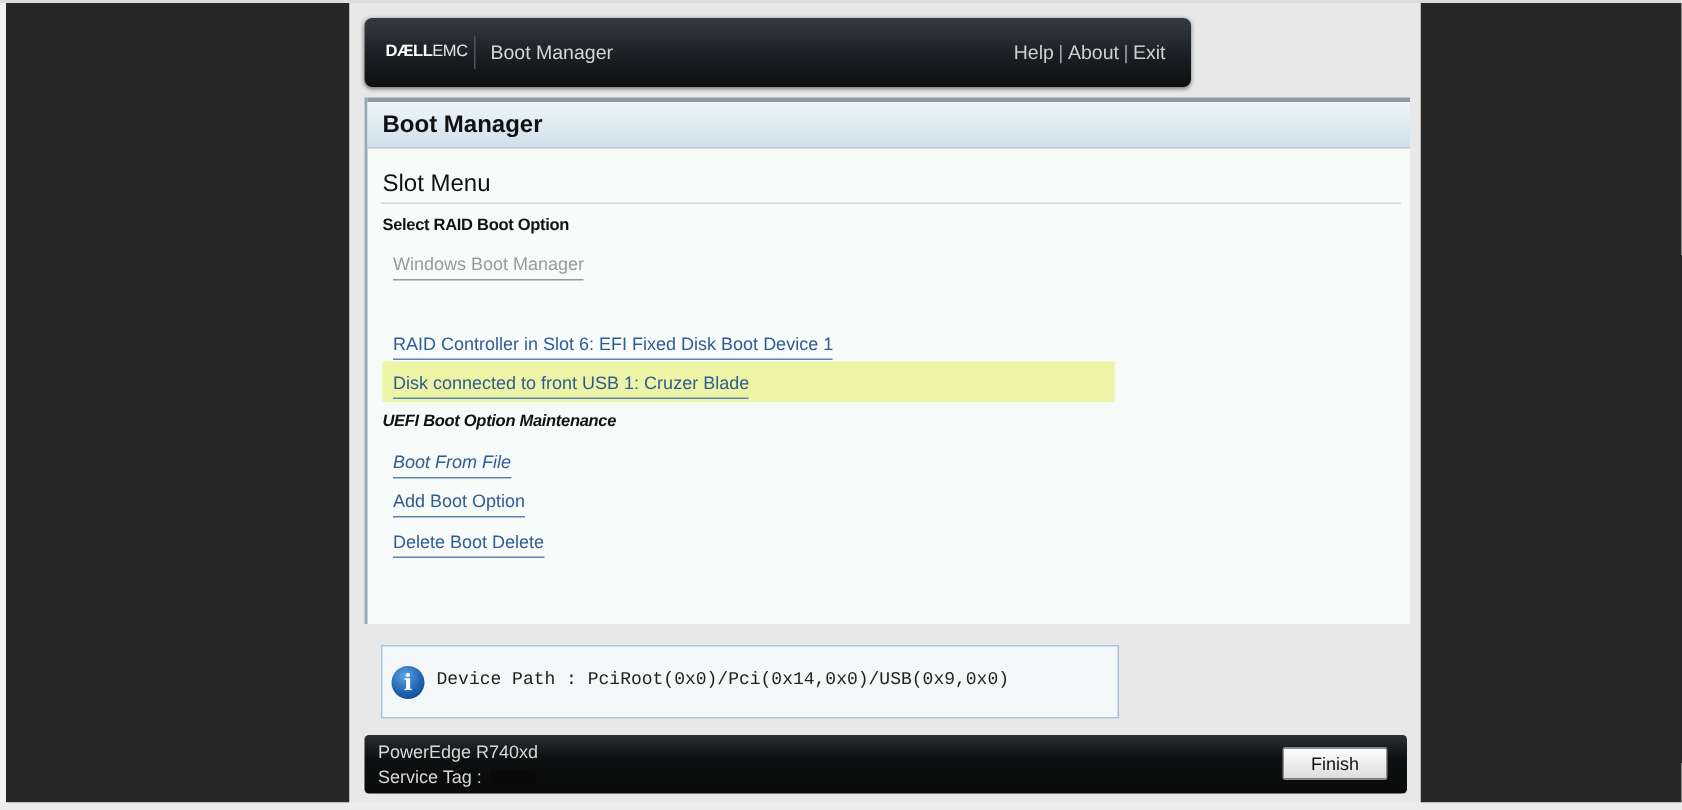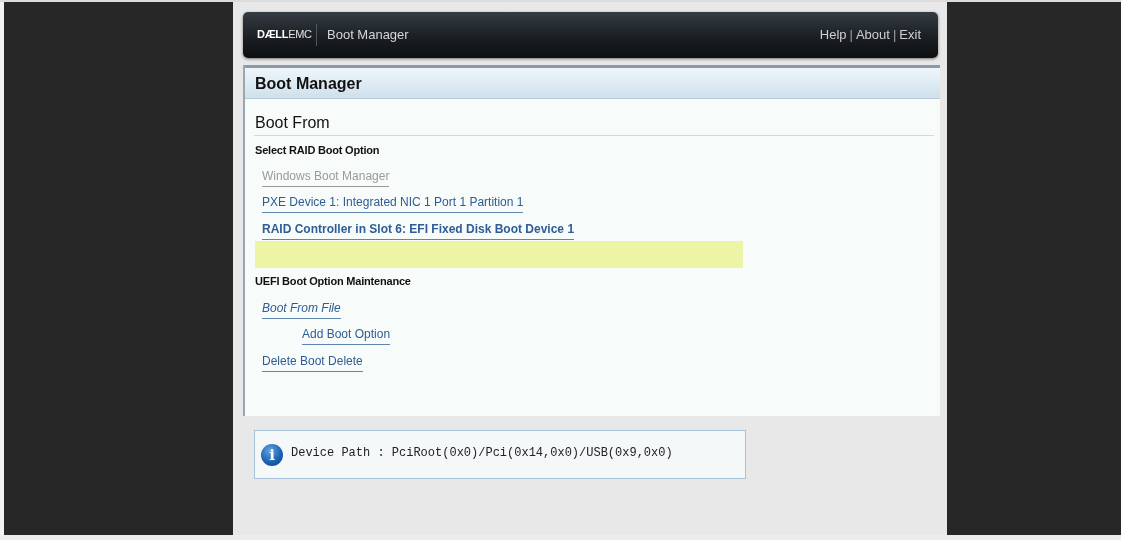--- a/index.html
+++ b/index.html
@@ -11,21 +11,21 @@
   .top-strip { position:absolute; left:0; top:0; width:1121px; height:2px; background:#dcdcdc; }
   .side-left { position:absolute; left:4px; top:2px; width:229px; height:533px; background:#272727; }
   .side-right { position:absolute; left:947px; top:2px; width:174px; height:533px; background:#272727; }
   .bottom-strip { position:absolute; left:0; top:535px; width:1121px; height:5px; background:#ececec; }
 
   .frame {
     position:absolute; left:233px; top:2px; width:714px; height:533px;
     background:#e8e8e8;
   }
   .header {
-    position:absolute; left:10px; top:10px; width:695px; height:46px;
+    position:absolute; left:10px; top:10px; width:551px; height:46px;
     border-radius:5px;
     background:linear-gradient(#343b42, #1b1f23 55%, #0d0f10);
     box-shadow:0 1px 3px rgba(0,0,0,0.5);
     color:#d8d8d8;
   }
   .logo {
     position:absolute; left:14px; top:16px; font-size:11px; color:#fff; letter-spacing:-0.3px;
   }
   .logo b { font-weight:bold; }
   .logo .emc { font-weight:normal; color:#e4e4e4; }
@@ -98,33 +98,41 @@
     <div class="header-divider"></div>
     <div class="header-title">Boot Manager</div>
     <div class="header-links">
       <span class="lnk">Help</span><span class="sep">|</span><span class="lnk">About</span><span class="sep">|</span><span class="lnk">Exit</span>
     </div>
   </div>
 
   <div class="panel">
     <div class="panel-title-bar"></div>
     <div class="panel-title">Boot Manager</div>
-    <div class="section-title">Boot From</div>
+    <div class="section-title">Slot Menu</div>
     <div class="section-rule"></div>
 
     <div class="group-label" style="top:79px;">Select RAID Boot Option</div>
     <div class="opt disabled" style="top:104px;">Windows Boot Manager</div>
-    <div class="opt" style="top:130px;">PXE Device 1: Integrated NIC 1 Port 1 Partition 1</div>
-    <div class="opt" style="top:157px;font-weight:bold;">RAID Controller in Slot 6: EFI Fixed Disk Boot Device 1</div>
+    <div class="opt" style="top:157px;">RAID Controller in Slot 6: EFI Fixed Disk Boot Device 1</div>
     <div class="highlight-row"></div>
+    <div class="opt" style="top:183px;">Disk connected to front USB 1: Cruzer Blade</div>
 
-    <div class="group-label" style="top:210px;">UEFI Boot Option Maintenance</div>
+    <div class="group-label" style="top:210px;font-style:italic;">UEFI Boot Option Maintenance</div>
     <div class="opt" style="top:236px;font-style:italic;">Boot From File</div>
-    <div class="opt" style="top:262px;margin-left:40px;">Add Boot Option</div>
+    <div class="opt" style="top:262px;">Add Boot Option</div>
     <div class="opt" style="top:289px;">Delete Boot Delete</div>
   </div>
 
   <div class="info-box">
     <div class="info-icon">i</div>
     <div class="info-text">Device Path : PciRoot(0x0)/Pci(0x14,0x0)/USB(0x9,0x0)</div>
   </div>
 
+  <div class="footer">
+    <div class="footer-model">PowerEdge R740xd</div>
+    <div class="footer-tag">
+      <span>Service Tag :</span>
+      <span class="tag-redact"></span>
+    </div>
+    <div class="finish-btn">Finish</div>
+  </div>
 </div>
 
 </body></html>

